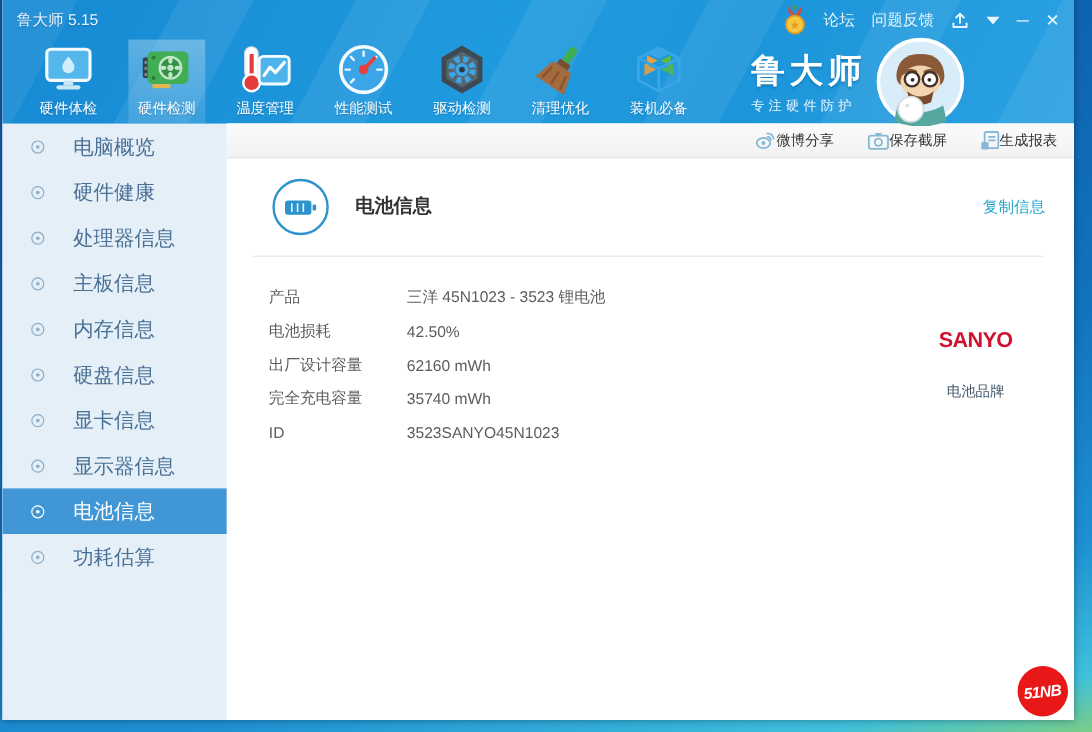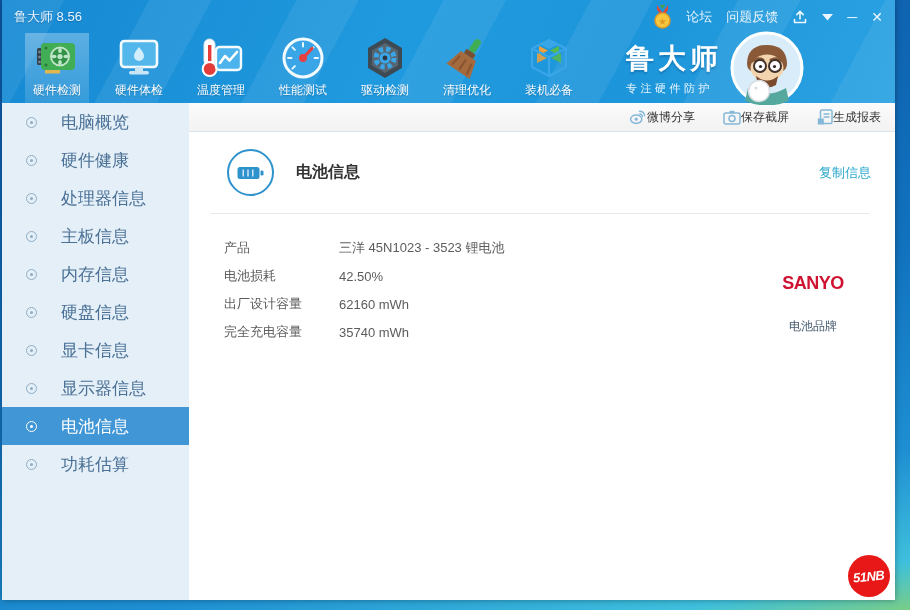--- a/index.html
+++ b/index.html
@@ -96,21 +96,21 @@
   }
   .watermark span { color: #fff; font-size: 13px; font-weight: bold; font-style: italic; transform: rotate(-6deg); letter-spacing: -0.5px; }
 </style>
 </head>
 <body>
 
 <div class="window">
 
   <div class="header">
     <div class="titlebar">
-      <span class="title">鲁大师 8.56</span>
+      <span class="title">鲁大师 5.15</span>
       <div class="titlebar-right">
         <span class="tb-btn">
           <svg width="19" height="24" viewBox="0 0 19 24">
             <polygon points="4,0 9.5,8 15,0 15,5 9.5,12 4,5" fill="#d9483c"></polygon>
             <polygon points="7,0 9.5,4 12,0" fill="#4d9e4a"></polygon>
             <circle cx="9.5" cy="15.5" r="7.5" fill="#f7c83e" stroke="#e09a28" stroke-width="1.5"></circle>
             <text x="9.5" y="19.5" font-size="10" text-anchor="middle" fill="#e09a28">★</text>
           </svg>
         </span>
         <span class="tb-btn">论坛</span>
@@ -125,20 +125,32 @@
           <svg width="11" height="8" viewBox="0 0 11 8">
               <polygon points="0,1 11,1 5.5,7.5" fill="#eaf6ff"></polygon>
             </svg>
         </span>
         <span class="tb-btn tb-glyph">─</span>
         <span class="tb-btn tb-glyph">✕</span>
       </div>
     </div>
 
     <div class="toolbar">
+
+      <div class="nav-item">
+        <span class="nav-icon">
+          <svg viewBox="0 0 44 44" width="44" height="44">
+            <rect x="4" y="5" width="36" height="26" rx="3.5" fill="#54b7ec" stroke="#f4fbff" stroke-width="2.6"></rect>
+            <path d="M22 11 c3.2 4 5 6.2 5 9 a5 5 0 0 1 -10 0 c0-2.8 1.8-5 5-9z" fill="#ddf2fd" opacity="0.92"></path>
+            <rect x="18" y="31" width="8" height="4" fill="#c8e6f6"></rect>
+            <rect x="12" y="35" width="20" height="3.5" rx="1.75" fill="#c8e6f6"></rect>
+          </svg>
+        </span>
+        <span class="nav-label">硬件体检</span>
+      </div>
 
       <div class="nav-item active">
         <span class="nav-icon">
           <svg viewBox="0 0 44 44" width="44" height="44">
             <rect x="2" y="12" width="5" height="17" rx="1.5" fill="#33424d"></rect>
             <circle cx="4.5" cy="16" r="1.3" fill="#7a8a94"></circle>
               <circle cx="4.5" cy="21" r="1.3" fill="#7a8a94"></circle>
               <circle cx="4.5" cy="26" r="1.3" fill="#7a8a94"></circle>
             <rect x="6" y="7" width="34" height="27" rx="4" fill="#41ad55"></rect>
             <rect x="10" y="34" width="15" height="3.5" fill="#e2b64e"></rect>
@@ -154,32 +166,20 @@
             <circle cx="11" cy="12" r="1.6" fill="#2c7a3c"></circle>
               <circle cx="11" cy="29" r="1.6" fill="#2c7a3c"></circle>
           </svg>
         </span>
         <span class="nav-label">硬件检测</span>
       </div>
 
       <div class="nav-item">
         <span class="nav-icon">
           <svg viewBox="0 0 44 44" width="44" height="44">
-            <rect x="4" y="5" width="36" height="26" rx="3.5" fill="#54b7ec" stroke="#f4fbff" stroke-width="2.6"></rect>
-            <path d="M22 11 c3.2 4 5 6.2 5 9 a5 5 0 0 1 -10 0 c0-2.8 1.8-5 5-9z" fill="#ddf2fd" opacity="0.92"></path>
-            <rect x="18" y="31" width="8" height="4" fill="#c8e6f6"></rect>
-            <rect x="12" y="35" width="20" height="3.5" rx="1.75" fill="#c8e6f6"></rect>
-          </svg>
-        </span>
-        <span class="nav-label">硬件体检</span>
-      </div>
-
-      <div class="nav-item">
-        <span class="nav-icon">
-          <svg viewBox="0 0 44 44" width="44" height="44">
             <rect x="5" y="3" width="11" height="27" rx="5.5" fill="#fff" stroke="#dfe7ec" stroke-width="1"></rect>
             <rect x="9" y="9" width="3.4" height="19" fill="#e43b3b"></rect>
             <circle cx="10.7" cy="33" r="7" fill="#e43b3b" stroke="#fff" stroke-width="2"></circle>
             <rect x="17" y="11" width="25" height="23" rx="3.5" fill="#4db3ec" stroke="#f4fbff" stroke-width="2.4"></rect>
             <polyline points="21,27 26,20 30.5,24.5 38,16" fill="none" stroke="#fff" stroke-width="2.6" stroke-linecap="round" stroke-linejoin="round"></polyline>
           </svg>
         </span>
         <span class="nav-label">温度管理</span>
       </div>
 
@@ -381,20 +381,24 @@
             <span class="info-value">42.50%</span>
           </div>
           <div class="info-row">
             <span class="info-label">出厂设计容量</span>
             <span class="info-value">62160 mWh</span>
           </div>
           <div class="info-row">
             <span class="info-label">完全充电容量</span>
             <span class="info-value">35740 mWh</span>
           </div>
+          <div class="info-row">
+            <span class="info-label">ID</span>
+            <span class="info-value">3523SANYO45N1023</span>
+          </div>
         </div>
 
         <div class="brand-box">
           <div class="sanyo-logo">
             <span class="sanyo-text">SANYO</span>
           </div>
           <div class="brand-caption">电池品牌</div>
         </div>
 
         <div class="watermark">

